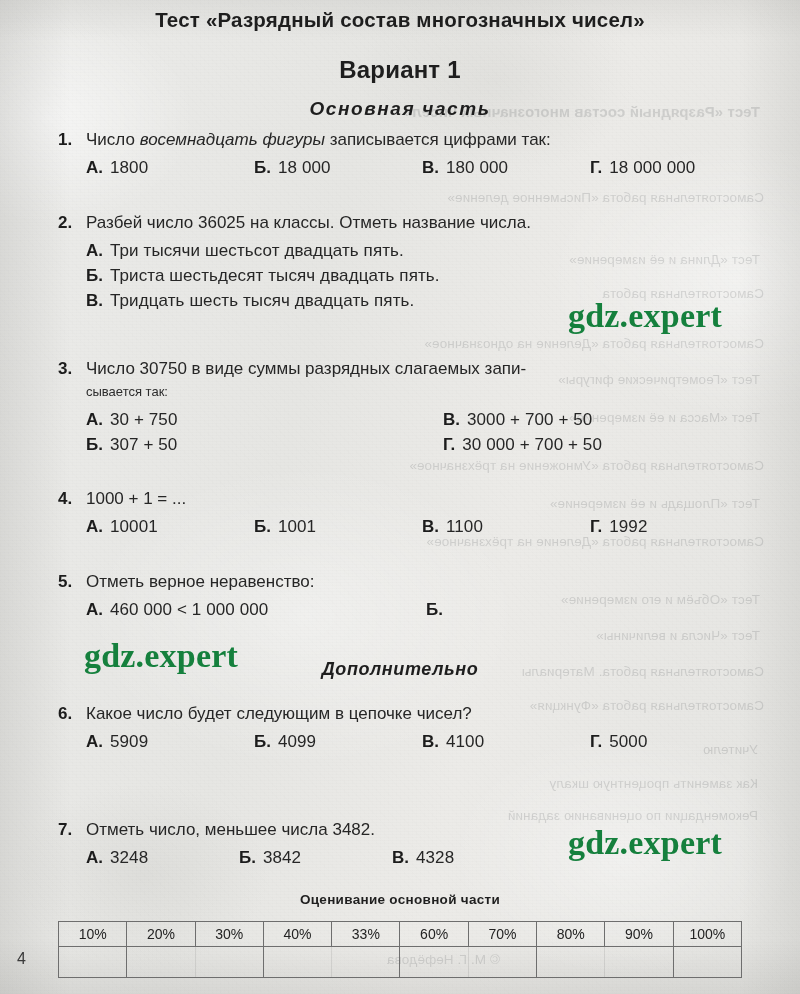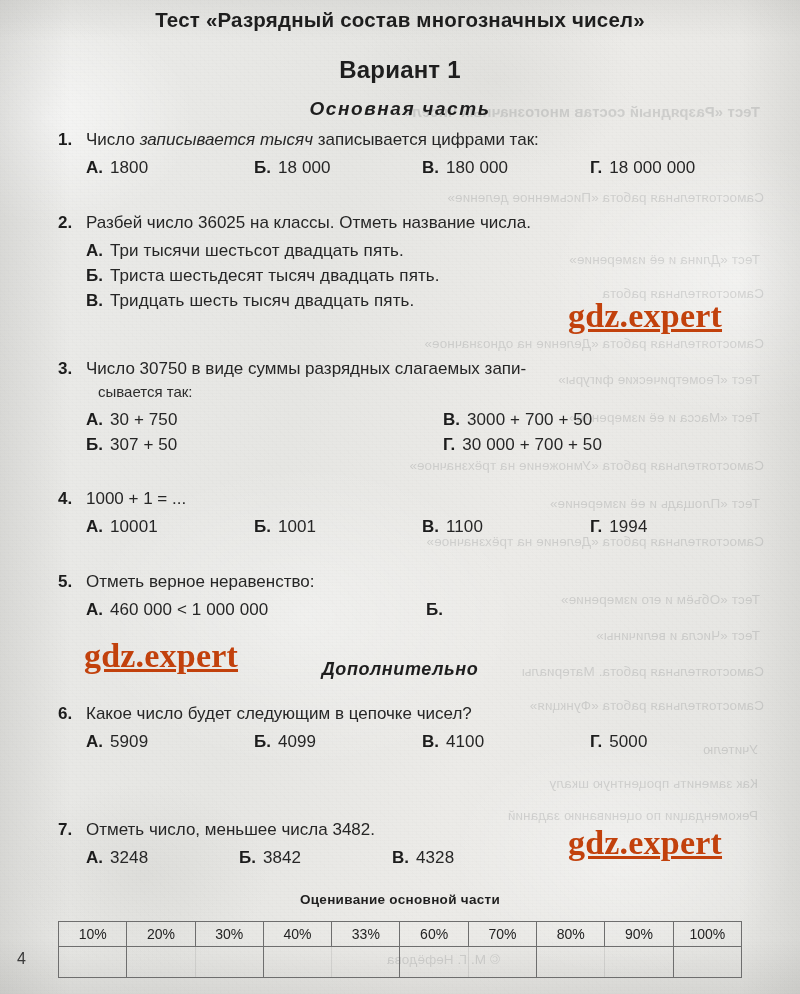--- a/index.html
+++ b/index.html
@@ -129,22 +129,22 @@
   .q-num {
     font-weight: 700;
     min-width: 18px;
     text-align: left;
     color: #1c1c1c;
   }
   .q-text { flex: 1; }
   .q-text em { font-style: italic; }
 
   .q-cont {
-    margin-left: 40px;
-    font-size: 15px;
+    margin-left: 28px;
+    font-size: 13px;
     line-height: 23px;
   }
 
   
   .opts {
     margin-left: 28px;
     margin-top: 4px;
   }
   .opt-row {
     display: flex;
@@ -218,25 +218,24 @@
     top: 950px;
     font-size: 16px;
     color: #3a3a3a;
   }
 
   
   .watermark {
     position: absolute;
     font-family: "Liberation Serif", serif;
     font-weight: 700;
-    color: #c2410c;
+    color: #15803d;
     z-index: 6;
     white-space: nowrap;
     letter-spacing: .2px;
-    text-decoration: underline;
   }
   #wm-1 { left: 568px; top: 297px; font-size: 34px; }
   #wm-2 { left: 84px;  top: 637px; font-size: 34px; }
   #wm-3 { left: 568px; top: 824px; font-size: 34px; }
 </style>
 </head>
 <body>
 
 <div id="page">
 
@@ -271,21 +270,21 @@
     <div class="title" id="doc-title">Тест «Разрядный состав многозначных чисел»</div>
 
     <div class="title" id="variant">Вариант 1</div>
 
     <div class="title" id="part-main">Основная часть</div>
 
     <div id="questions-host">
         <div class="q" style="top: 128px;">
           <div class="q-head">
             <span class="q-num">1.</span>
-            <span class="q-text"><span>Число </span><em>записывается тысяч</em><span> записывается цифрами так:</span></span>
+            <span class="q-text"><span>Число </span><em>восемнадцать фигуры</em><span> записывается цифрами так:</span></span>
           </div>
           <div class="opts">
             <div class="opt-row cols-4">
               <div class="opt">
                 <span class="opt-letter">А.</span>
                 <span class="opt-val">1800</span>
               </div>
               <div class="opt">
                 <span class="opt-letter">Б.</span>
                 <span class="opt-val">18 000</span>
@@ -370,21 +369,21 @@
               <div class="opt">
                 <span class="opt-letter">Б.</span>
                 <span class="opt-val">1001</span>
               </div>
               <div class="opt">
                 <span class="opt-letter">В.</span>
                 <span class="opt-val">1100</span>
               </div>
               <div class="opt">
                 <span class="opt-letter">Г.</span>
-                <span class="opt-val">1994</span>
+                <span class="opt-val">1992</span>
               </div>
             </div>
           </div>
         </div>
         <div class="q" style="top: 570px;">
           <div class="q-head">
             <span class="q-num">5.</span>
             <span class="q-text">Отметь верное неравенство:</span>
           </div>
           <div class="opts">

